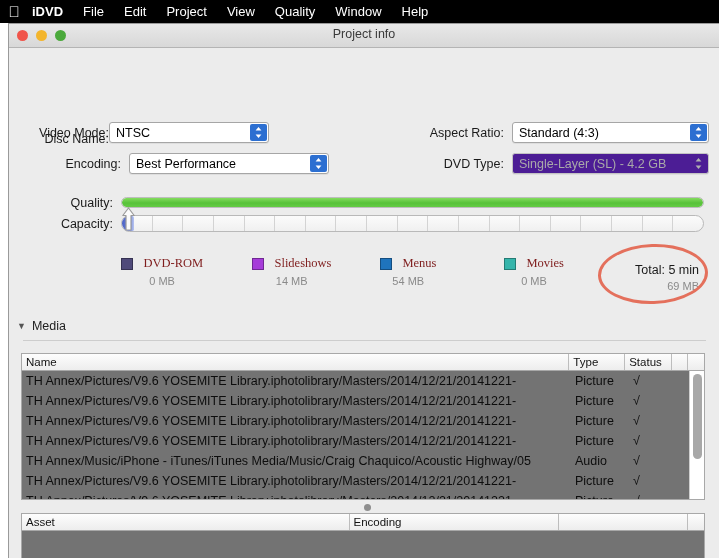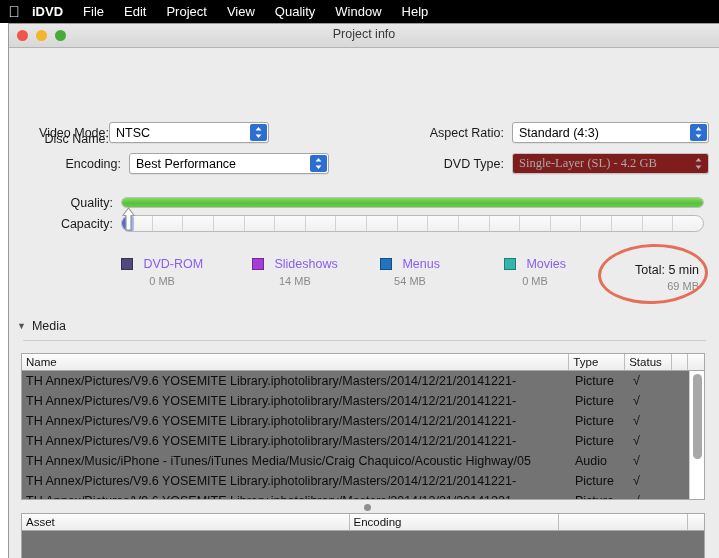--- a/index.html
+++ b/index.html
@@ -98,24 +98,23 @@
   }
   .popup .chev {
     position: absolute; right: 1px; top: 1px;
     width: 17px; height: 17px;
     background: #2c6fd1;
     border-radius: 2px;
     display: flex; align-items: center; justify-content: center;
   }
   .popup .chev svg { display: block; }
   .popup.disabled {
-    background: #7f1d1d;
+    background: #4c1d95;
     border-color: #c3c3c3;
     color: #a9a9a9;
-    font-family: Liberation Serif, serif;
   }
   .popup.disabled .chev {
     background: transparent;
   }
 
   
   .meters { position: absolute; left: 0; top: 0; width: 711px; }
   .meter-label {
     position: absolute; font-size: 12.5px; color: #1a1a1a;
     text-align: right; white-space: nowrap;
@@ -166,22 +165,22 @@
   .legend { position: absolute; left: 0; width: 711px; }
   .legend-item { position: absolute; }
   .swatch {
     width: 12px; height: 12px;
     border: 1px solid rgba(0,0,0,0.32);
     box-sizing: border-box;
     display: inline-block;
     vertical-align: middle;
   }
   .legend-name {
-    font-size: 12.5px; color: #8b5cf6;
-    margin-left: 6px; vertical-align: middle;
+    font-size: 12.5px; color: #7f1d1d;
+    margin-left: 6px; vertical-align: middle; font-family: Liberation Serif, serif;
   }
   .legend-size {
     font-size: 11px; color: #8a8a8a;
     display: block; text-align: center;
     margin-top: 3px;
   }
   .total-block {
     position: absolute;
     text-align: right;
   }

